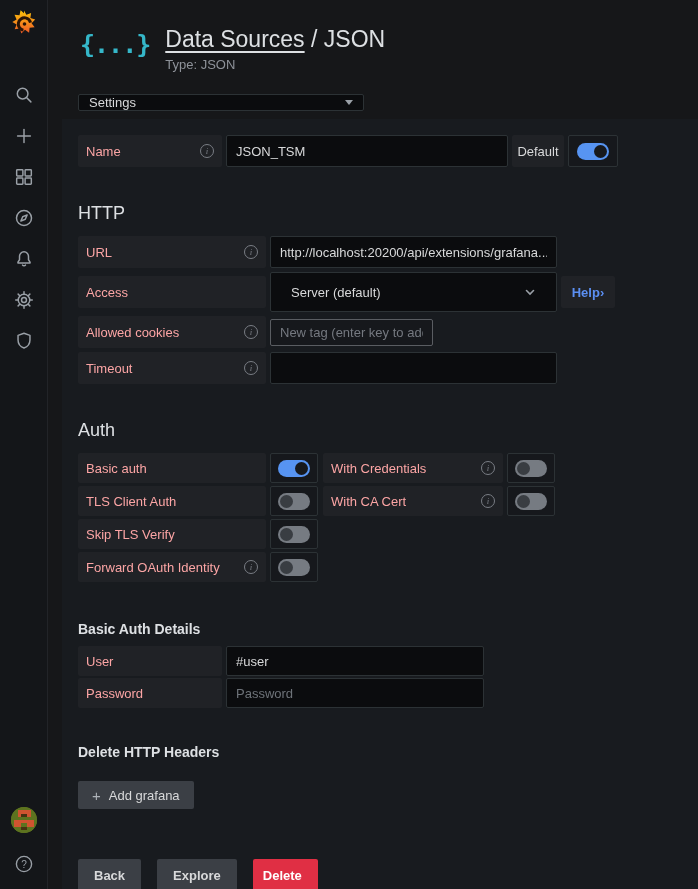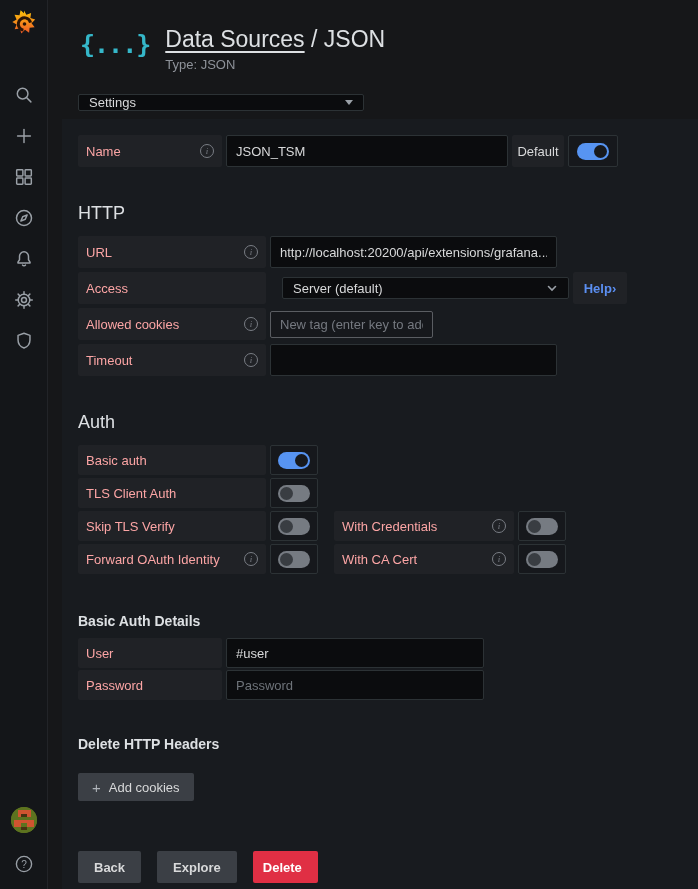--- a/index.html
+++ b/index.html
@@ -61,22 +61,22 @@
   .tb {
     height:32px; background:#0b0c0e; border:1px solid #2c3235; border-radius:2px;
     color:#d8d9da; font-size:13px; font-family:"Liberation Sans", sans-serif; padding:0 9px; outline:none;
   }
   .tb::placeholder { color:#6e7379; }
   .w282 { width:282px; } .w287 { width:287px; } .w258 { width:258px; }
   .tag-input { width:163px; height:27px; background:#16181c; border:1px solid #5a5d62; color:#d8d9da; border-radius:2px; padding:0 9px; font-size:13px; outline:none; }
   .tag-input::placeholder { color:#757980; }
 
   .select {
-    width:287px; height:22px; background:#0b0c0e; border:1px solid #2c3235; border-radius:2px;
-    display:flex; align-items:center; justify-content:space-between; padding:0 10px; cursor:pointer;margin-left:12px;
+    width:287px; height:40px; background:#0b0c0e; border:1px solid #2c3235; border-radius:2px;
+    display:flex; align-items:center; justify-content:space-between; padding:0 20px; cursor:pointer;
   }
   .chevron { stroke:#9aa0a7; fill:none; stroke-width:1.6; stroke-linecap:round; }
 
   .help-btn {
     margin-left:4px; height:32px; width:54px; background:#202226; border-radius:2px;
     color:#5b8ff2; font-weight:700; display:flex; align-items:center; justify-content:center; cursor:pointer;
   }
 
   .default-label { width:52px; height:32px; background:#202226; border-radius:2px; display:flex; align-items:center; justify-content:center; margin:0 4px 0 4px; }
   .switch-box {
@@ -85,21 +85,21 @@
   }
   .switch-box.small { width:48px; height:30px; }
   .switch { width:32px; height:17px; border-radius:9px; background:#767b82; position:relative; display:inline-block; }
   .switch .knob { width:13px; height:13px; border-radius:50%; background:#393d42; position:absolute; top:2px; left:2px; }
   .switch.on { background:#5794f2; }
   .switch.on .knob { left:auto; right:2px; background:#17191d; }
 
   .h-section { font-size:18px; font-weight:400; color:#dde0e3; margin:36px 0 12px 0; }
   .h-minor { font-size:14px; font-weight:700; color:#dde0e3; margin:36px 0 9px 0; }
 
-  .auth-grid { display:flex; gap:16px; align-items:flex-end; }
+  .auth-grid { display:flex; gap:5px; align-items:flex-start; }
   .auth-col { display:flex; flex-direction:column; }
   .auth-row { display:flex; align-items:center; margin-bottom:3px; }
   .auth-row .field-label { height:30px; }
 
   .row-compact { margin-bottom:2px; }
   .row-compact .field-label, .row-compact .tb { height:30px; }
 
   .add-header-btn {
     height:28px; margin-top:12px; padding:0 14px; background:#3b3f45; border:none; border-radius:2px;
     color:#d8d9da; font-size:13px; font-family:"Liberation Sans", sans-serif;
@@ -373,21 +373,21 @@
         <div class="field-label w144">
           <span>Password</span>
         </div>
         <input class="tb w258" type="password" placeholder="Password" style="">
       </div>
 
       
       <h3 class="h-minor">Delete HTTP Headers</h3>
       <button class="add-header-btn">
         <span class="add-plus">+</span>
-        <span>Add cookies</span>
+        <span>Add grafana</span>
       </button>
 
       
       <div class="actions">
         <button class="btn secondary">Back</button>
         <button class="btn secondary">Explore</button>
         <button class="btn danger">Delete</button>
         <button class="btn primary">Save &amp; test</button>
       </div>
 

